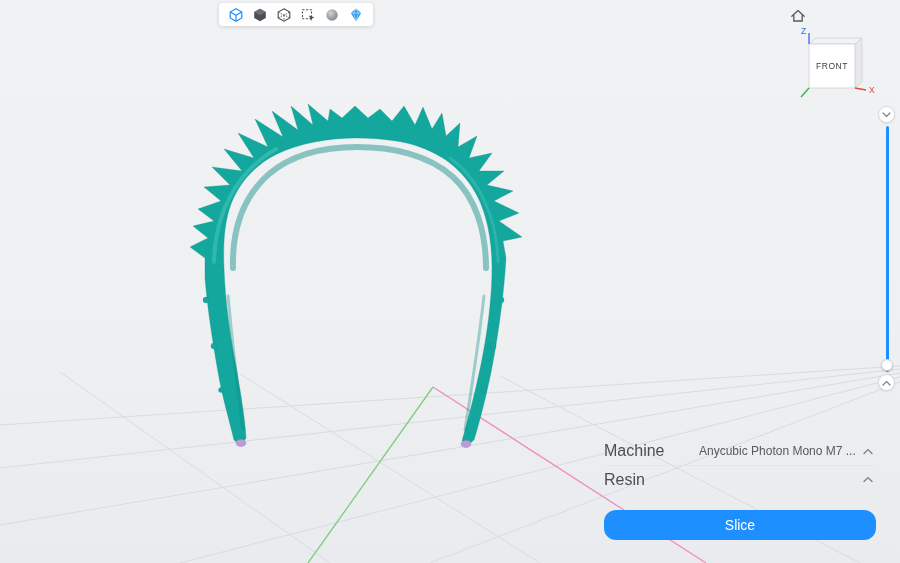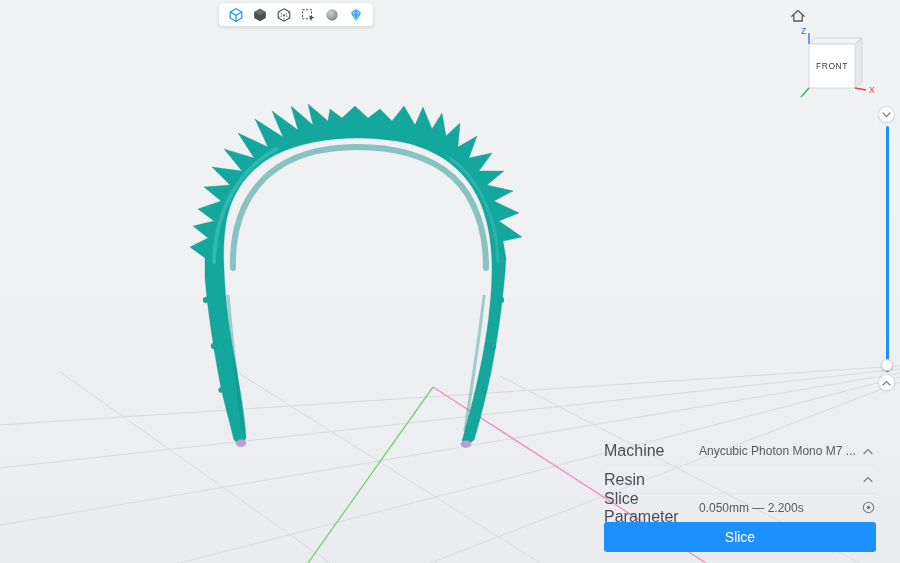--- a/index.html
+++ b/index.html
@@ -45,22 +45,22 @@
   .slider-knob{position:absolute;left:881px;top:359px;width:12px;height:12px;border-radius:50%;
     background:#fff;border:1px solid #cfd3d6;box-shadow:0 1px 2px rgba(0,0,0,.18);cursor:pointer;}
 
   
   .panel{position:absolute;left:604px;top:437px;width:272px;}
   .prow{height:28px;display:flex;align-items:center;cursor:pointer;}
   .prow + .prow{border-top:1px solid #e4e6e9;}
   .prow .lbl{width:95px;font-size:16px;color:var(--text-primary);}
   .prow .val{flex:1;font-size:12px;color:var(--text-secondary);white-space:nowrap;overflow:hidden;}
   .prow .ric{width:16px;height:16px;margin-left:auto;display:flex;align-items:center;justify-content:center;}
-  .slice-btn{margin-top:1px;width:100%;height:30px;background:var(--accent);border:none;
-    border-radius:3px;color:#fff;font-size:14px;font-family:"Liberation Sans",sans-serif;
+  .slice-btn{margin-top:17px;width:100%;height:30px;background:var(--accent);border:none;
+    border-radius:12px;color:#fff;font-size:14px;font-family:"Liberation Sans",sans-serif;
     display:flex;align-items:center;justify-content:center;cursor:pointer;}
 </style>
 </head>
 <body>
 
 <div class="app">
 
   <svg class="scene" width="900" height="563" viewBox="0 0 900 563">
 
     <g>
@@ -205,26 +205,16 @@
       </span>
     </div>
     <div class="prow">
       <span class="lbl">Resin</span>
       <span class="ric">
         <svg width="10" height="7" viewBox="0 0 10 7">
             <path d="M1 5.5 5 1.5l4 4" fill="none" stroke="#7a7f85" stroke-width="1.2" stroke-linecap="round"></path>
           </svg>
       </span>
     </div>
-    <div class="prow">
-      <span class="lbl">Slice Parameter</span>
-      <span class="val">0.050mm — 2.200s</span>
-      <span class="ric">
-        <svg width="13" height="13" viewBox="0 0 13 13">
-          <circle cx="6.5" cy="6.5" r="5.2" fill="none" stroke="#7a7f85" stroke-width="1.1"></circle>
-          <circle cx="6.5" cy="6.5" r="1.8" fill="#7a7f85"></circle>
-        </svg>
-      </span>
-    </div>
     <button class="slice-btn">Slice</button>
   </div>
 
 </div>
 
 </body></html>

